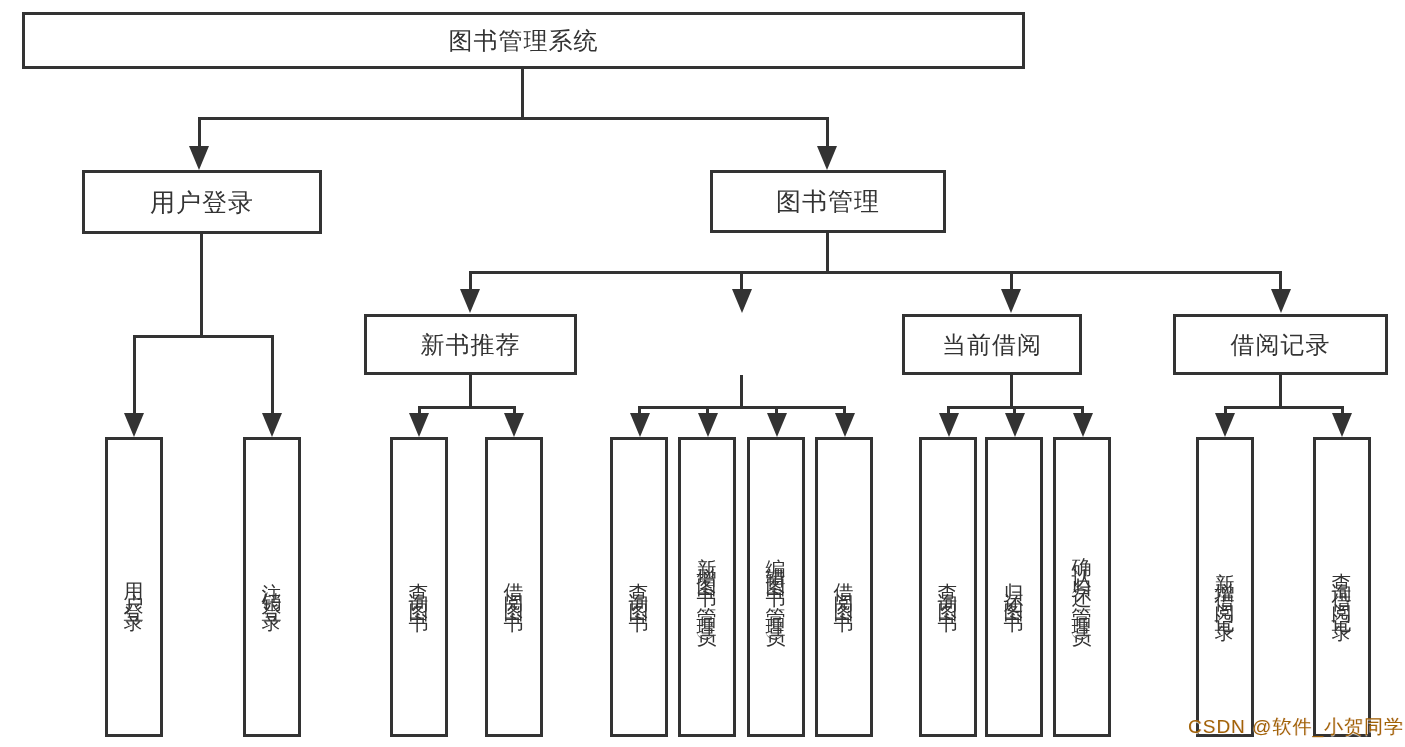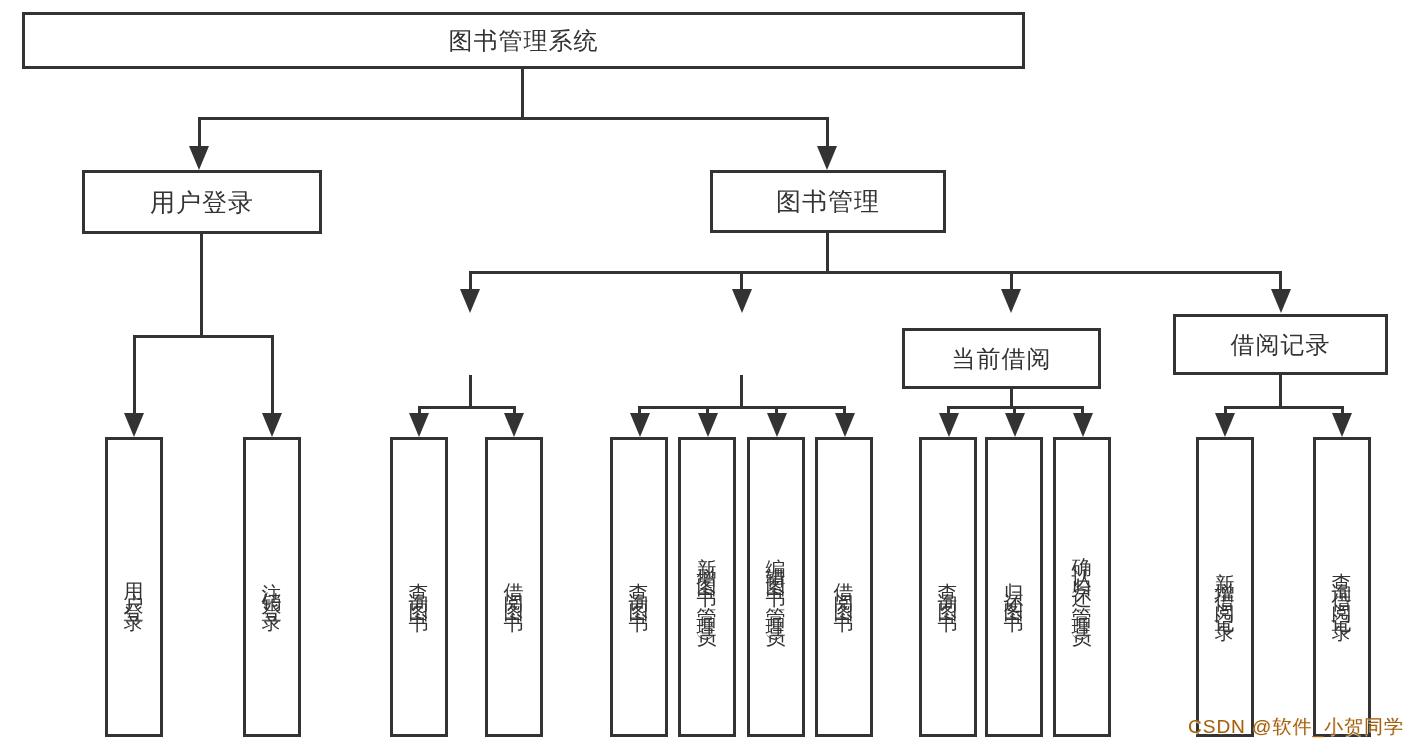--- a/index.html
+++ b/index.html
@@ -63,21 +63,24 @@
   </div>
 
   <div class="box branch-box" style="left:82px; top:170px; width:240px; height:64px;">
     <span class="lbl">用户登录</span>
   </div>
 
   <div class="box branch-box" style="left:710px; top:170px; width:236px; height:63px;">
     <span class="lbl">图书管理</span>
   </div>
 
-  <div class="box module-box" style="left:902px; top:314px; width:199px; height:61px;margin-top:14px;">
+  <div class="box module-box" style="left:364px; top:314px; width:213px; height:61px;">
+    <span class="lbl">新书推荐</span>
+  </div>
+  <div class="box module-box" style="left:902px; top:314px; width:180px; height:61px;">
     <span class="lbl">当前借阅</span>
   </div>
   <div class="box module-box" style="left:1173px; top:314px; width:215px; height:61px;">
     <span class="lbl">借阅记录</span>
   </div>
 
   <div class="box leaf" style="left:105px;">
     <span class="vtext">用户登录</span>
   </div>
   <div class="box leaf" style="left:243px;">

